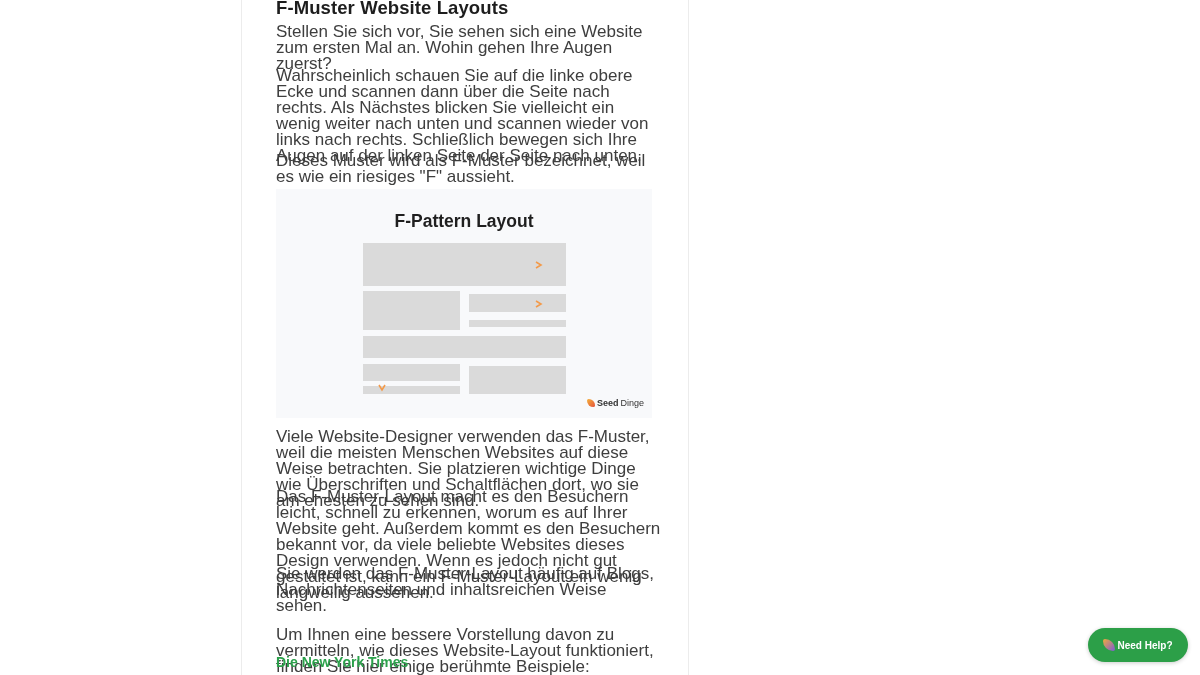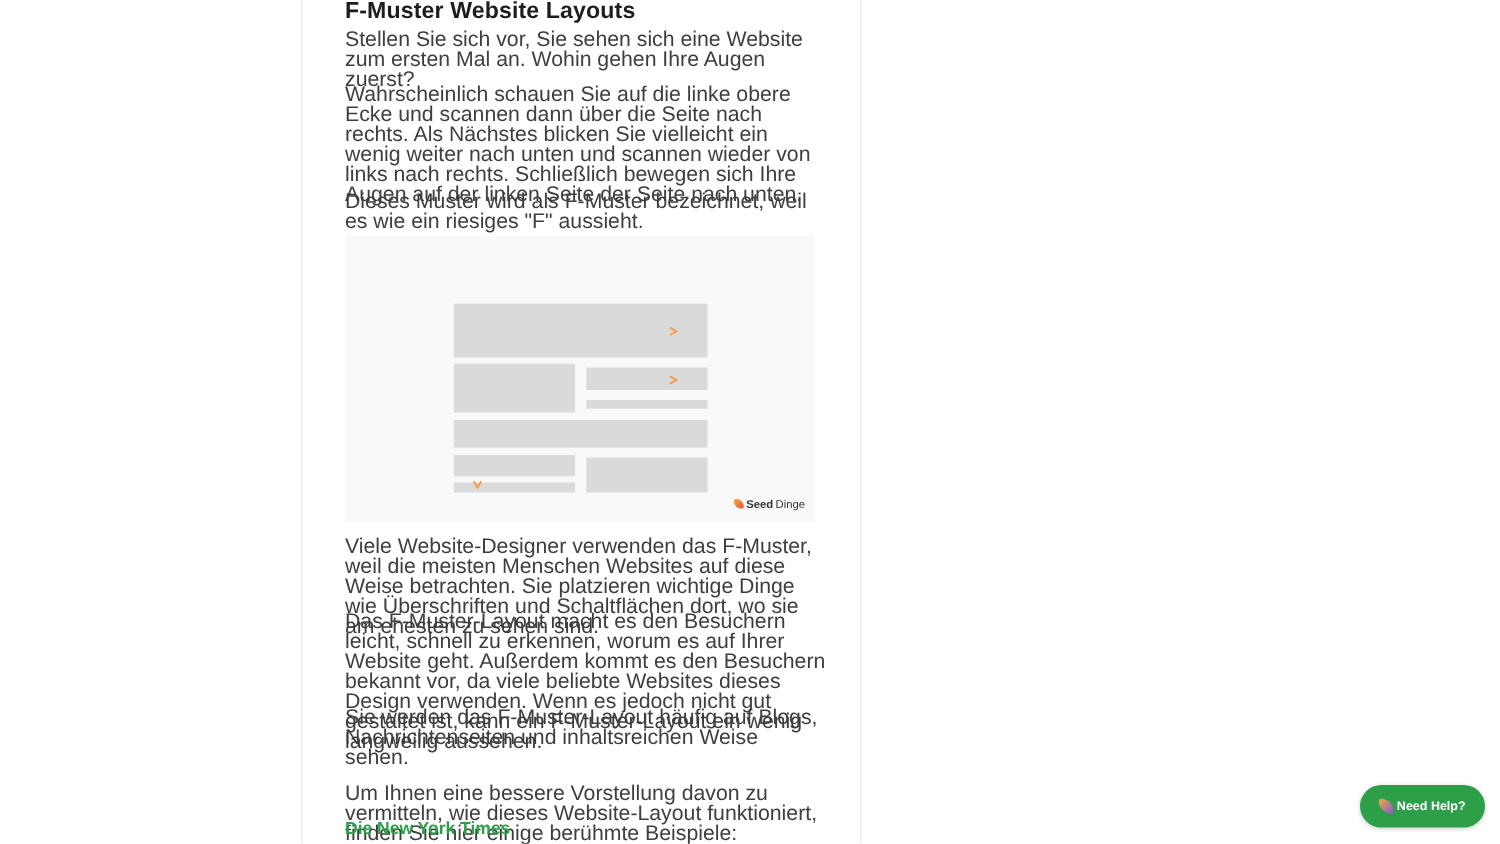--- a/index.html
+++ b/index.html
@@ -52,20 +52,21 @@
 <div class="card"></div>
 
 <div class="content">
   <h2>F-Muster Website Layouts</h2>
 
   <p style="top:24px">Stellen Sie sich vor, Sie sehen sich eine Website zum ersten Mal an. Wohin gehen Ihre Augen zuerst?</p>
   <p style="top:68px">Wahrscheinlich schauen Sie auf die linke obere Ecke und scannen dann über die Seite nach rechts. Als Nächstes blicken Sie vielleicht ein wenig weiter nach unten und scannen wieder von links nach rechts. Schließlich bewegen sich Ihre Augen auf der linken Seite der Seite nach unten.</p>
   <p style="top:153px">Dieses Muster wird als F-Muster bezeichnet, weil es wie ein riesiges "F" aussieht.</p>
 
   <div class="figure">
+    <div class="fig-title">F-Pattern Layout</div>
     <div class="blk" style="left:87px;top:54px;width:203px;height:43px"></div>
     <div class="blk" style="left:87px;top:102px;width:97px;height:39px"></div>
     <div class="blk" style="left:193px;top:105px;width:97px;height:18px"></div>
     <div class="blk" style="left:193px;top:131px;width:97px;height:7px"></div>
     <div class="blk" style="left:87px;top:147px;width:203px;height:22px"></div>
     <div class="blk" style="left:87px;top:175px;width:97px;height:17px"></div>
     <div class="blk" style="left:87px;top:197px;width:97px;height:8px"></div>
     <div class="blk" style="left:193px;top:177px;width:97px;height:28px"></div>
     <svg width="376" height="229" style="position:absolute;left:0;top:0">
       <defs>

